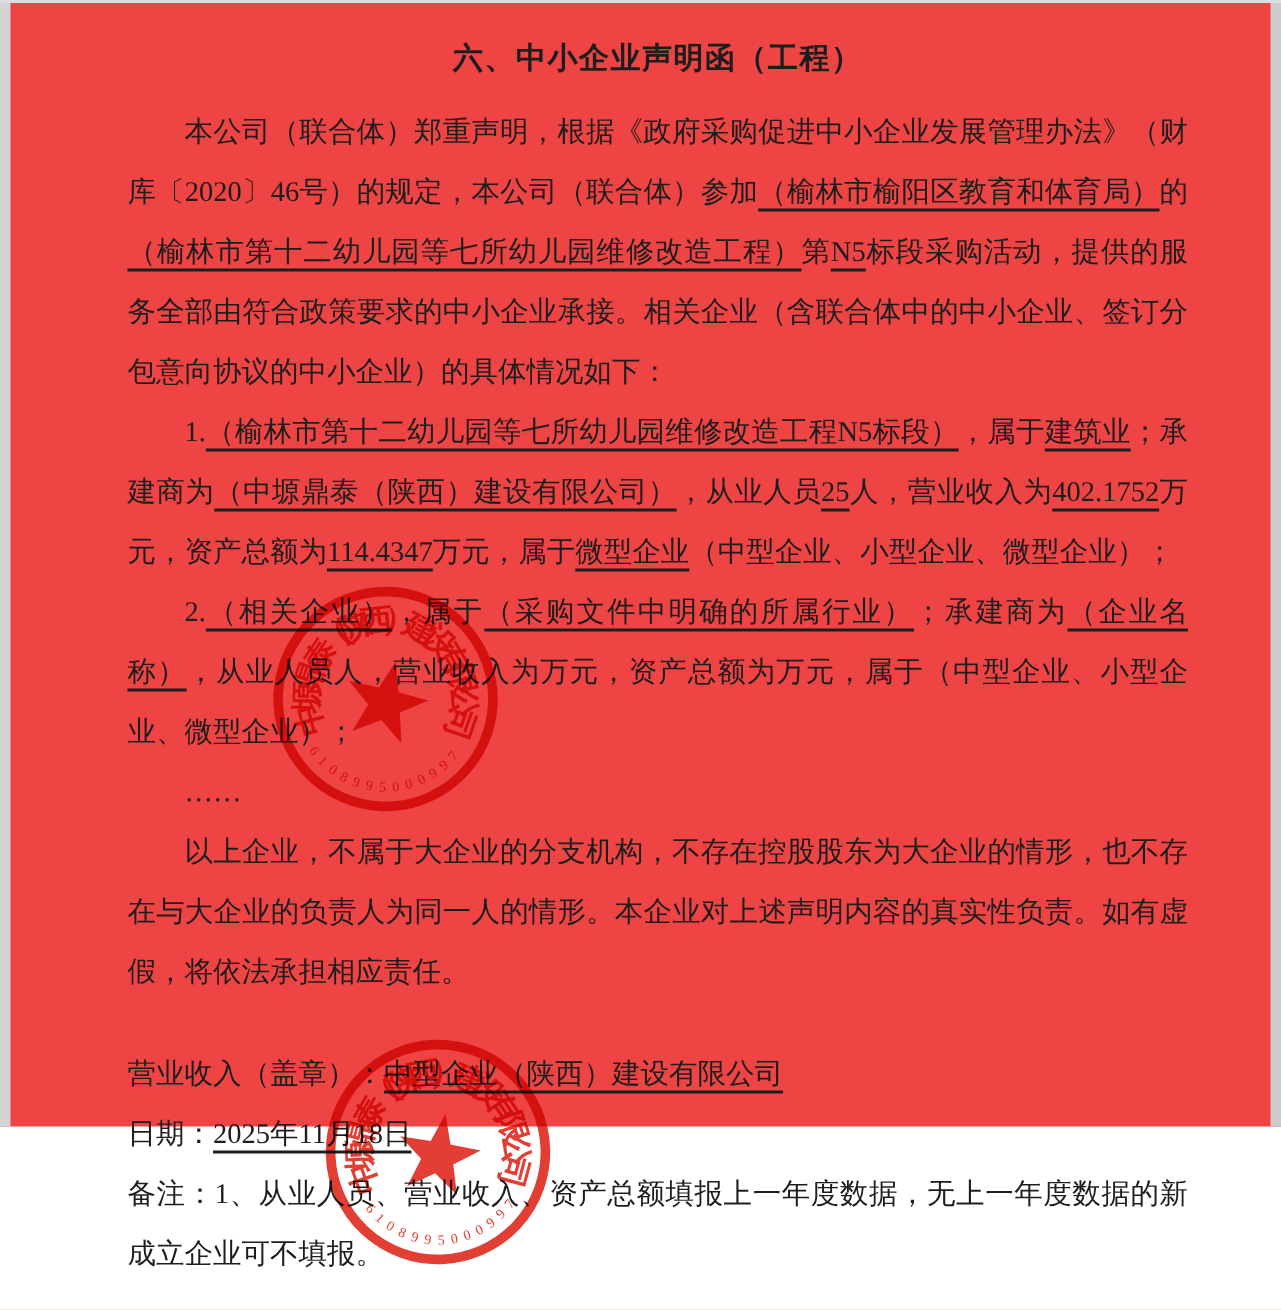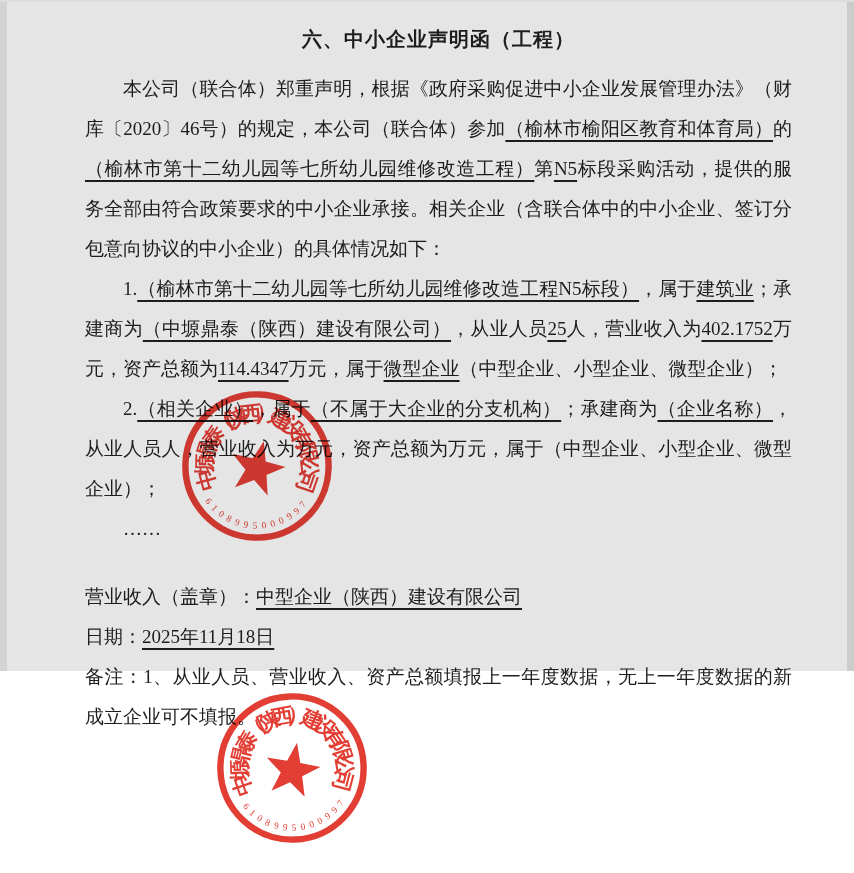--- a/index.html
+++ b/index.html
@@ -6,23 +6,23 @@
   html, body { width: 854px; height: 873px; overflow: hidden; background: #ffffff; }
   body { font-family: "Liberation Serif", "DejaVu Serif", serif; color: #1d1d1d; position: relative; }
 
   .edge-strip { position: absolute; top: 0; bottom: 0; z-index: 5; }
   .edge-left  { left: 0;  width: 7px; background: #d3d3d3; }
   .edge-right { right: 0; width: 7px; background: #cccccc; }
   .edge-top   { position: absolute; left: 0; right: 0; top: 0; height: 2px; background: #dddddd; z-index: 5; }
 
   .page {
     position: relative;
-    width: 854px; height: 671px;
+    width: 854px; height: 751px;
     padding: 24px 62px 0 85px;
-    background: #e5e5e5;
+    background: #ef4444;
   }
 
   .doc-title {
     text-align: center;
     font-size: 20px;
     font-weight: bold;
     letter-spacing: 1px;
     line-height: 30px;
     margin-bottom: 15px;
   }
@@ -58,24 +58,25 @@
 <body>
 
 <div class="page">
 
   <div class="doc-title">六、中小企业声明函（工程）</div>
 
   <div class="para indent"><span>本公司（联合体）郑重声明，根据《政府采购促进中小企业发展管理办法》（财库〔2020〕46号）的规定，本公司（联合体）参加</span><span class="u">（榆林市榆阳区教育和体育局）</span><span>的</span><span class="u">（榆林市第十二幼儿园等七所幼儿园维修改造工程）</span><span>第</span><span class="u">N5</span><span>标段采购活动，提供的服务全部由符合政策要求的中小企业承接。相关企业（含联合体中的中小企业、签订分包意向协议的中小企业）的具体情况如下：</span></div>
 
   <div class="para indent"><span>1.</span><span class="u">（榆林市第十二幼儿园等七所幼儿园维修改造工程N5标段）</span><span>，属于</span><span class="u">建筑业</span><span>；承建商为</span><span class="u">（中塬鼎泰（陕西）建设有限公司）</span><span>，从业人员</span><span class="u">25</span><span>人，营业收入为</span><span class="u">402.1752</span><span>万元，资产总额为</span><span class="u">114.4347</span><span>万元，属于</span><span class="u">微型企业</span><span>（中型企业、小型企业、微型企业）；</span></div>
 
-  <div class="para indent"><span>2.</span><span class="u">（相关企业）</span><span>，属于</span><span class="u">（不属于大企业的分支机构）</span><span>；承建商为</span><span class="u">（企业名称）</span><span>，从业人员人，营业收入为万元，资产总额为万元，属于（中型企业、小型企业、微型企业）；</span></div>
+  <div class="para indent"><span>2.</span><span class="u">（相关企业）</span><span>，属于</span><span class="u">（采购文件中明确的所属行业）</span><span>；承建商为</span><span class="u">（企业名称）</span><span>，从业人员人，营业收入为万元，资产总额为万元，属于（中型企业、小型企业、微型企业）；</span></div>
 
   <div class="para indent"><span>……</span></div>
 
+  <div class="para indent"><span>以上企业，不属于大企业的分支机构，不存在控股股东为大企业的情形，也不存在与大企业的负责人为同一人的情形。本企业对上述声明内容的真实性负责。如有虚假，将依法承担相应责任。</span></div>
 
   <div class="para sig-gap"><span>营业收入（盖章）：</span><span class="u">中型企业（陕西）建设有限公司</span></div>
 
   <div class="para"><span>日期：</span><span class="u">2025年11月18日</span></div>
 
   <div class="para"><span>备注：1、从业人员、营业收入、资产总额填报上一年度数据，无上一年度数据的新成立企业可不填报。</span></div>
 
   <div class="seal" id="seal1"><svg viewBox="0 0 160 160">
         <circle cx="80" cy="80" r="72.5" fill="none" stroke="#df2318" stroke-width="6.5"></circle>
         <polygon points="86.0,54.6 88.6,75.2 108.8,80.0 90.0,88.8 91.8,109.5 77.6,94.3 58.4,102.4 68.5,84.2 54.9,68.5 75.3,72.4" fill="#df2318"></polygon>

